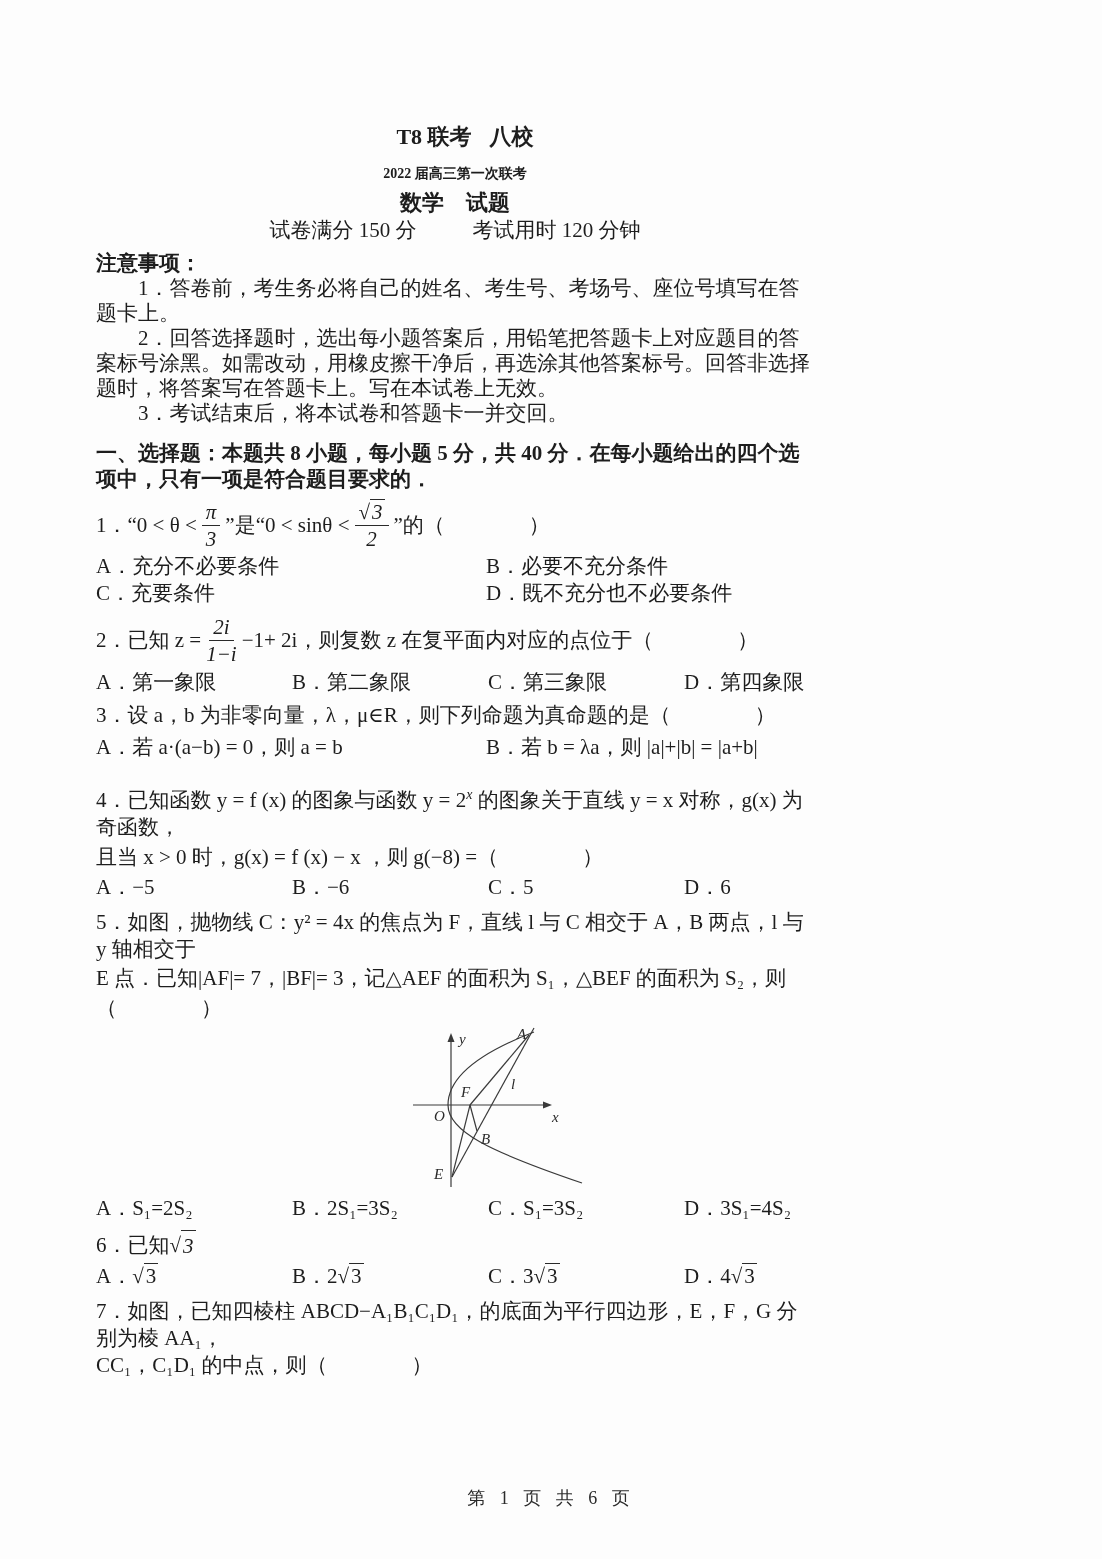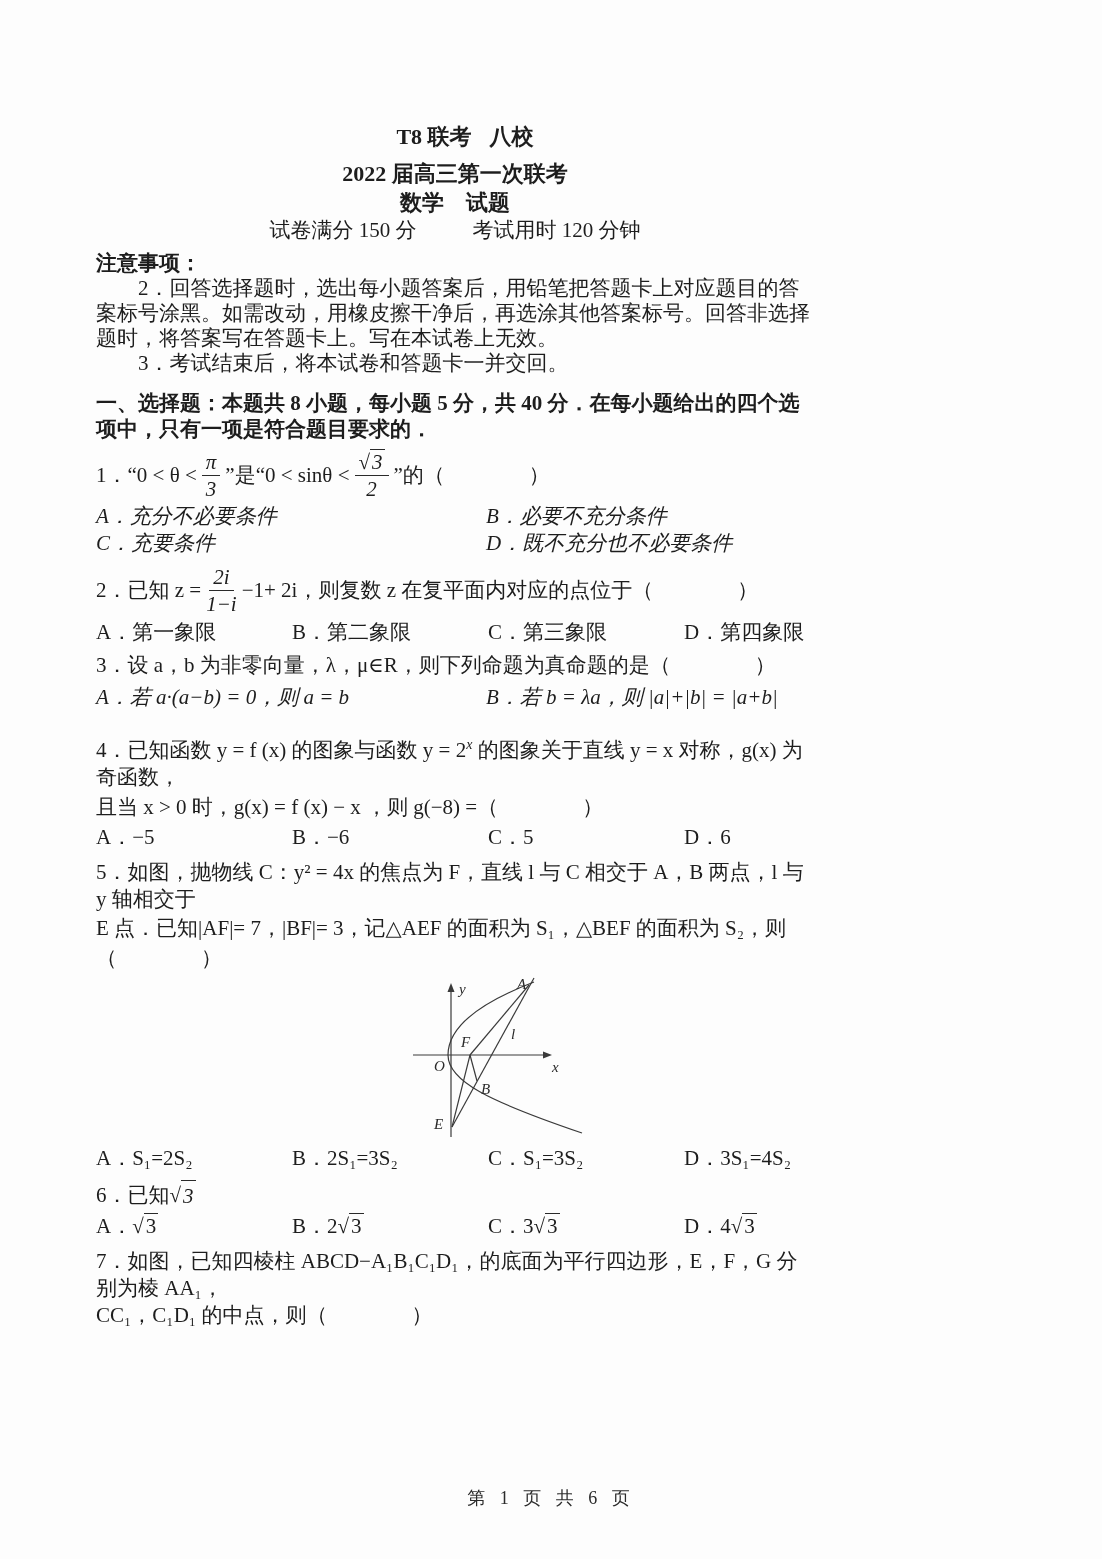--- a/index.html
+++ b/index.html
@@ -22,35 +22,35 @@
     font-size:21px;
     line-height:25px;
   }
   
   .hdr-row {
     display:flex; align-items:center; justify-content:center;
     gap:18px; margin-left:60px; margin-right:40px;
   }
   .hdr-label { font-weight:bold; font-size:22px; white-space:nowrap; }
   .hdr-schools { text-align:left; font-size:21px; line-height:27px; letter-spacing:0.5px; }
-  .title-line  { text-align:center; font-weight:bold; font-size:22px; line-height:29px; margin-top:10px; }
+  .title-line  { text-align:center; font-weight:bold; font-size:14px; line-height:29px; margin-top:10px; }
   .subject-line{ text-align:center; font-weight:bold; font-size:22px; line-height:29px; }
   .meta-line   { text-align:center; font-size:21px; line-height:27px; }
   .meta-line span + span { margin-left:56px; }
   
   .notice-title { font-weight:bold; line-height:26px; margin-top:6px; }
   .notice-item  { text-indent:42px; line-height:25px; }
   
   .sec-heading { font-weight:bold; margin-top:14px; line-height:26px; }
   
   .q { margin-top:6px; }
   .qline { display:flex; align-items:center; line-height:27px; }
   .qtext { line-height:27px; }
   .opts4 { display:grid; grid-template-columns:196px 196px 196px 1fr; line-height:27px; }
-  .opts2 { display:grid; grid-template-columns:390px 1fr; line-height:27px;font-style:italic; }
+  .opts2 { display:grid; grid-template-columns:390px 1fr; line-height:27px; }
   .opt { white-space:nowrap; }
   
   .frac {
     display:inline-flex; flex-direction:column; align-items:center;
     vertical-align:middle; margin:2px 5px; font-style:italic; line-height:1.15;
   }
   .frac .num { border-bottom:1.4px solid #2a2a2a; padding:0 4px 1px; }
   .frac .den { padding-top:1px; }
   .rad { border-top:1.4px solid #2a2a2a; padding:0 2px; }
   sup.exp { font-size:14px; font-style:italic; }
@@ -74,20 +74,21 @@
       <div class="hdr-label">八校</div>
     </div>
 
     <div class="title-line">2022 届高三第一次联考</div>
     <div class="subject-line">数学　试题</div>
     <div class="meta-line">
       <span>试卷满分 150 分</span><span>考试用时 120 分钟</span>
     </div>
 
     <div class="notice-title">注意事项：</div>
+    <p class="notice-item">1．答卷前，考生务必将自己的姓名、考生号、考场号、座位号填写在答题卡上。</p>
     <p class="notice-item">2．回答选择题时，选出每小题答案后，用铅笔把答题卡上对应题目的答案标号涂黑。如需改动，用橡皮擦干净后，再选涂其他答案标号。回答非选择题时，将答案写在答题卡上。写在本试卷上无效。</p>
     <p class="notice-item">3．考试结束后，将本试卷和答题卡一并交回。</p>
 
     <p class="sec-heading">一、选择题：本题共 8 小题，每小题 5 分，共 40 分．在每小题给出的四个选项中，只有一项是符合题目要求的．</p>
 
     <div class="q">
       <div class="qline">
         <span>1．“0 &lt; θ &lt;</span>
         <span class="frac">
           <span class="num">π</span>

